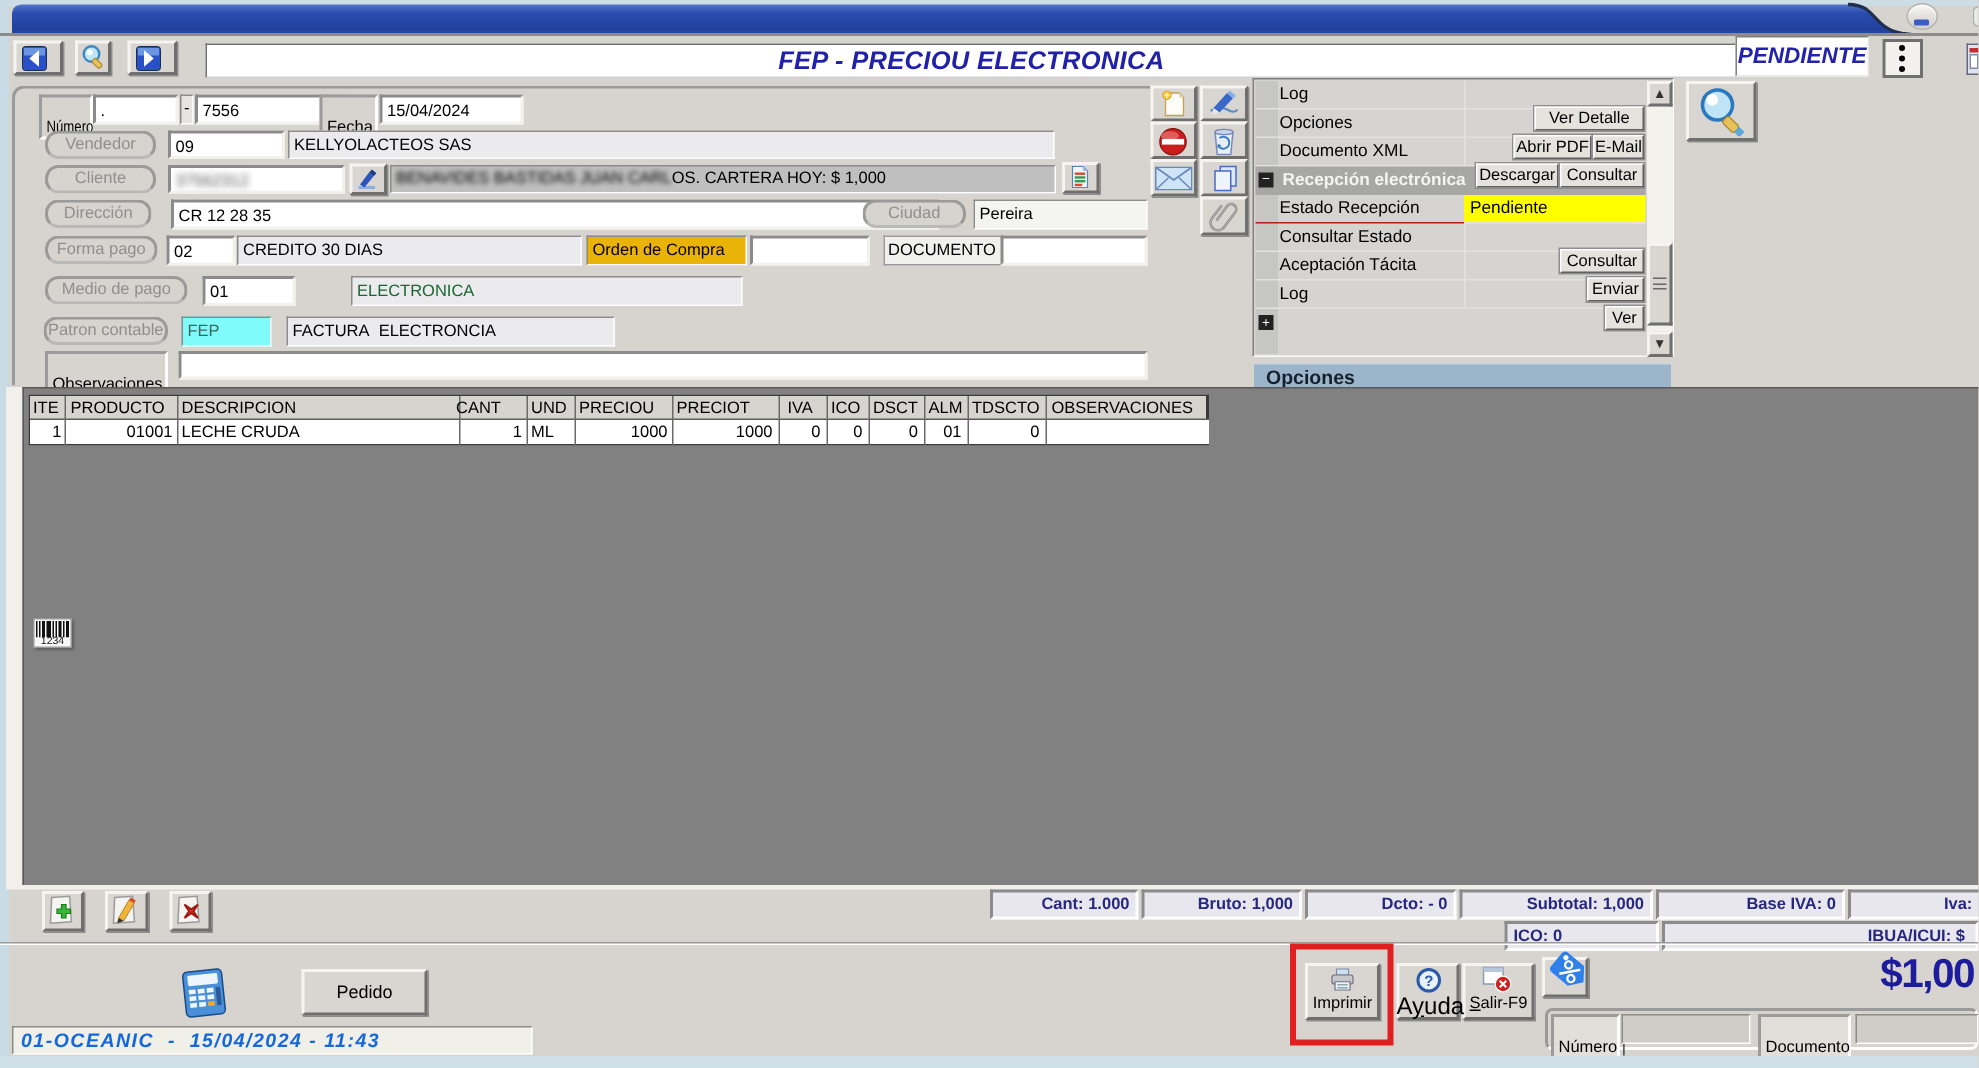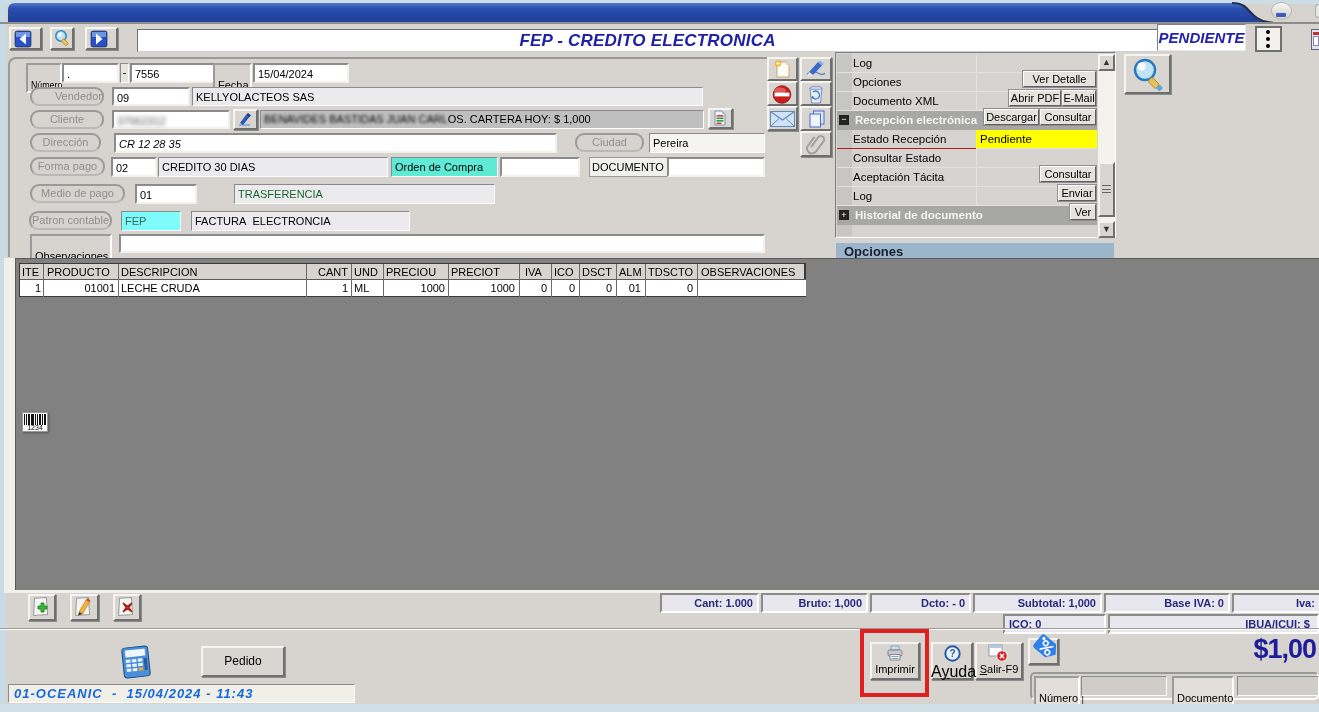--- a/index.html
+++ b/index.html
@@ -50,42 +50,42 @@
     <circle cx="8" cy="7" r="5.2" fill="#bfe4f6" stroke="#3a88c8" stroke-width="1.6"></circle>
     <circle cx="6.8" cy="5.8" r="2" fill="#fff" opacity="0.9"></circle>
     <rect x="10.5" y="9.5" width="7" height="3.6" rx="1.2" transform="rotate(45 10.5 9.5)" fill="#e8c05a" stroke="#a8852a" stroke-width="0.7"></rect>
   </svg>
 <svg class="abs" style="left:90px;top:30px;" width="18" height="18" viewBox="0 0 18 18">
     <rect x="1" y="1" width="16" height="16" rx="2" fill="#2a50c8" stroke="#123" stroke-width="0.6"></rect>
     <rect x="2" y="2" width="14" height="5" fill="#7ea8e8" opacity="0.8"></rect>
     <path d="M6,3.5 L12.5,9 L6,14.5 Z" fill="#fff"></path>
   </svg>
 
-<div class="abs" style="left:137px;top:29px;width:1021px;height:23px;background:#fff;border:1px solid;border-color:#6f6f6f #d0d0d0 #d0d0d0 #6f6f6f;text-align:center;font-size:17px;font-weight:bold;font-style:italic;color:#2121a8;line-height:21px;letter-spacing:0.2px;">FEP - CREDITO ELECTRONICA</div>
+<div class="abs" style="left:137px;top:29px;width:1021px;height:23px;background:#fff;border:1px solid;border-color:#6f6f6f #d0d0d0 #d0d0d0 #6f6f6f;text-align:center;font-size:17px;font-weight:bold;font-style:italic;color:#2121a8;line-height:21px;letter-spacing:0.2px;">FEP - PRECIOU ELECTRONICA</div>
 
 <div class="abs" style="left:1157px;top:24px;width:89px;height:27px;background:#fff;border:1px solid;border-color:#808080 #e8e8e8 #e8e8e8 #808080;font-size:15px;font-weight:bold;font-style:italic;color:#2222aa;line-height:25px;text-align:center;">PENDIENTE</div>
 <div class="abs" style="left:1255px;top:26px;width:27px;height:26px;background:#f2f1ed;border:2px solid #707070;"></div>
 <div class="abs" style="left:1266px;top:30px;width:4px;height:4px;background:#000;border-radius:50%;"></div>
 <div class="abs" style="left:1266px;top:37px;width:4px;height:4px;background:#000;border-radius:50%;"></div>
 <div class="abs" style="left:1266px;top:44px;width:4px;height:4px;background:#000;border-radius:50%;"></div>
 <div class="abs" style="left:1311px;top:29px;width:8px;height:21px;background:#dce4f0;border:1px solid #667;border-right:none;">
     <div style="margin:2px 0 0 1px;width:6px;height:3px;background:#c03030;"></div>
     <div style="margin:1px 0 0 1px;width:6px;height:10px;background:#fff;border:1px solid #88a;"></div>
   </div>
 
 <div class="abs" style="left:8px;top:57px;width:760px;height:200px;border-left:2px solid #9a9a9a;border-top:2px solid #9a9a9a;border-radius:8px 0 0 0;"></div>
 
 <div class="abs lblbox" style="left:26px;top:63px;width:36px;height:20px;white-space:nowrap;"><span style="display:inline-block;transform:scaleX(0.8);transform-origin:0 0;">Número</span></div>
 <div class="abs inp" style="left:62px;top:63px;width:57px;height:20px;">.</div>
 <div class="abs" style="left:120px;top:63px;width:9px;height:20px;background:#e6e4e0;border:1px solid;border-color:#8b8b8b #fdfdfd #fdfdfd #8b8b8b;text-align:center;line-height:16px;">-</div>
 <div class="abs inp" style="left:130px;top:63px;width:100px;height:20px;">7556</div>
 <div class="abs lblbox" style="left:213px;top:63px;width:39px;height:20px;">Fecha</div>
 <div class="abs inp" style="left:253px;top:63px;width:96px;height:20px;">15/04/2024</div>
 
-<div class="abs rbtn" style="left:30px;top:87px;width:74px;height:19px;text-align:right;">Vendedor</div>
+<div class="abs rbtn" style="left:30px;top:87px;width:74px;height:19px;">Vendedor</div>
 <div class="abs inp" style="left:112px;top:87px;width:78px;height:19px;">09</div>
 <div class="abs gfield" style="left:192px;top:87px;width:511px;height:19px;">KELLYOLACTEOS SAS</div>
 
 <div class="abs rbtn" style="left:30px;top:110px;width:74px;height:19px;">Cliente</div>
 <div class="abs inp" style="left:112px;top:110px;width:118px;height:19px;"><span style="filter:blur(2px);color:#555;">37562312</span></div>
 <div class="abs tbtn" style="left:233px;top:109px;width:25px;height:21px;"></div>
 <svg class="abs" style="left:237px;top:112px;" width="16" height="15" viewBox="0 0 16 15">
     <path d="M2,12 L13,12 L13,14 L2,14 Z" fill="#8ab0e0"></path>
     <path d="M3,11 L9,3 L12,5.5 L6,13 Z" fill="#2c55b8"></path>
     <path d="M9,3 L11,1 L14,3.5 L12,5.5 Z" fill="#1a3a8a"></path>
@@ -95,35 +95,35 @@
 <svg class="abs" style="left:712px;top:110px;" width="16" height="16" viewBox="0 0 16 16">
     <path d="M3,1 L10,1 L13,4 L13,15 L3,15 Z" fill="#eef4fa" stroke="#5a84b8" stroke-width="0.8"></path>
     <path d="M10,1 L10,4 L13,4 Z" fill="#9cc0e0"></path>
     <rect x="4.5" y="5" width="7" height="1.6" fill="#d84a2a"></rect>
     <rect x="4.5" y="7.5" width="7" height="1.6" fill="#3a9a4a"></rect>
     <rect x="4.5" y="10" width="7" height="1.6" fill="#3a9a4a"></rect>
     <rect x="4.5" y="12.5" width="5" height="1.6" fill="#d84a2a"></rect>
   </svg>
 
 <div class="abs rbtn" style="left:30px;top:133px;width:71px;height:19px;">Dirección</div>
-<div class="abs inp" style="left:114px;top:133px;width:443px;height:20px;font-style:italic;">CR 12 28 35</div>
+<div class="abs inp" style="left:114px;top:133px;width:512px;height:20px;">CR 12 28 35</div>
 <div class="abs rbtn" style="left:575px;top:133px;width:69px;height:19px;">Ciudad</div>
 <div class="abs" style="left:649px;top:133px;width:116px;height:20px;background:#f4f4f1;border:1px solid;border-color:#8b8b8b #fdfdfd #fdfdfd #8b8b8b;line-height:18px;padding:0 3px;">Pereira</div>
 
 <div class="abs rbtn" style="left:30px;top:157px;width:75px;height:19px;">Forma pago</div>
 <div class="abs inp" style="left:111px;top:157px;width:46px;height:20px;">02</div>
 <div class="abs gfield" style="left:158px;top:157px;width:230px;height:20px;">CREDITO 30 DIAS</div>
-<div class="abs gfield" style="left:391px;top:157px;width:107px;height:20px;background:#5eead4;color:#000;">Orden de Compra</div>
+<div class="abs gfield" style="left:391px;top:157px;width:107px;height:20px;background:#eab308;color:#000;">Orden de Compra</div>
 <div class="abs inp" style="left:500px;top:157px;width:80px;height:20px;"></div>
 <div class="abs" style="left:589px;top:157px;width:78px;height:20px;background:#f0f0ee;border:1px solid #999;border-right:none;line-height:18px;padding:0 2px;">DOCUMENTO</div>
 <div class="abs inp" style="left:667px;top:157px;width:98px;height:20px;"></div>
 
 <div class="abs rbtn" style="left:30px;top:184px;width:95px;height:19px;">Medio de pago</div>
 <div class="abs inp" style="left:135px;top:184px;width:62px;height:20px;">01</div>
-<div class="abs gfield" style="left:234px;top:184px;width:261px;height:20px;color:#1a6630;">TRASFERENCIA</div>
+<div class="abs gfield" style="left:234px;top:184px;width:261px;height:20px;color:#1a6630;">ELECTRONICA</div>
 
 <div class="abs rbtn" style="left:29px;top:211px;width:83px;height:19px;">Patron contable</div>
 <div class="abs" style="left:121px;top:211px;width:60px;height:20px;background:#80fbfb;border:1px solid;border-color:#8b8b8b #fdfdfd #fdfdfd #8b8b8b;line-height:18px;padding:0 3px;color:#3a6a5a;">FEP</div>
 <div class="abs gfield" style="left:191px;top:211px;width:219px;height:20px;">FACTURA&nbsp; ELECTRONCIA</div>
 
 <div class="abs lblbox" style="left:30px;top:234px;width:82px;height:19px;">Observaciones</div>
 <div class="abs inp" style="left:119px;top:234px;width:646px;height:19px;"></div>
 
 <div class="abs tbtn" style="left:767px;top:57px;width:31px;height:24px;"></div>
 <div class="abs tbtn" style="left:767px;top:81px;width:31px;height:25px;"></div>
@@ -190,21 +190,20 @@
   <div style="position:absolute;left:0;top:57px;width:260px;height:19px;background:#a7a7a5;color:#f4f4f2;font-weight:bold;line-height:18px;padding-left:18px;">Recepción electrónica</div>
   <div style="position:absolute;left:2px;top:61px;width:10px;height:10px;background:#222;color:#fff;font-size:9px;line-height:9px;text-align:center;">−</div>
   <div style="position:absolute;left:0;top:76px;width:139px;height:19px;border-bottom:1px solid #b91c1c;line-height:18px;padding-left:16px;">Estado Recepción</div>
   <div style="position:absolute;left:139px;top:76px;width:121px;height:19px;background:#ffff00;border-bottom:1px solid #e4e2de;line-height:18px;padding-left:4px;">Pendiente</div>
   <div style="position:absolute;left:0;top:95px;width:139px;height:19px;border-bottom:1px solid #e4e2de;line-height:18px;padding-left:16px;">Consultar Estado</div>
   <div style="position:absolute;left:139px;top:95px;width:121px;height:19px;border-bottom:1px solid #e4e2de;border-left:1px solid #e4e2de;"></div>
   <div style="position:absolute;left:0;top:114px;width:139px;height:19px;border-bottom:1px solid #e4e2de;line-height:18px;padding-left:16px;">Aceptación Tácita</div>
   <div style="position:absolute;left:139px;top:114px;width:121px;height:19px;border-bottom:1px solid #e4e2de;border-left:1px solid #e4e2de;"></div>
   <div style="position:absolute;left:0;top:133px;width:139px;height:19px;border-bottom:1px solid #e4e2de;line-height:18px;padding-left:16px;">Log</div>
   <div style="position:absolute;left:139px;top:133px;width:121px;height:19px;border-bottom:1px solid #e4e2de;border-left:1px solid #e4e2de;"></div>
-  <div style="position:absolute;left:0;top:152px;width:260px;height:19px;background:#a7a7a5;color:#f4f4f2;font-weight:bold;line-height:18px;padding-left:18px;">Historial de documento</div>
   <div style="position:absolute;left:2px;top:156px;width:10px;height:10px;background:#222;color:#fff;font-size:9px;line-height:10px;text-align:center;">+</div>
 </div>
 <div class="pbtn" style="left:1023px;top:55px;width:73px;">Ver Detalle</div>
 <div class="pbtn" style="left:1009px;top:74px;width:52px;">Abrir PDF</div>
 <div class="pbtn" style="left:1062px;top:74px;width:34px;">E-Mail</div>
 <div class="pbtn" style="left:984px;top:93px;width:55px;">Descargar</div>
 <div class="pbtn" style="left:1040px;top:93px;width:56px;">Consultar</div>
 <div class="pbtn" style="left:1040px;top:150px;width:56px;">Consultar</div>
 <div class="pbtn" style="left:1058px;top:169px;width:38px;">Enviar</div>
 <div class="pbtn" style="left:1070px;top:188px;width:26px;">Ver</div>
@@ -244,21 +243,21 @@
  <div style="position:absolute;top:0;left:499px;width:1px;height:33px;background:#6a6a6a;"></div>
  <div style="position:absolute;top:0;left:531px;width:1px;height:33px;background:#6a6a6a;"></div>
  <div style="position:absolute;top:0;left:559px;width:1px;height:33px;background:#6a6a6a;"></div>
  <div style="position:absolute;top:0;left:596px;width:1px;height:33px;background:#6a6a6a;"></div>
  <div style="position:absolute;top:0;left:625px;width:1px;height:33px;background:#6a6a6a;"></div>
  <div style="position:absolute;top:0;left:677px;width:1px;height:33px;background:#6a6a6a;"></div>
 
  <div style="position:absolute;top:2px;left:2px;">ITE</div>
  <div style="position:absolute;top:2px;left:27px;">PRODUCTO</div>
  <div style="position:absolute;top:2px;left:101px;">DESCRIPCION</div>
- <div style="position:absolute;top:2px;left:298px;">CANT</div>
+ <div style="position:absolute;top:2px;left:284px;">CANT</div>
  <div style="position:absolute;top:2px;left:334px;">UND</div>
  <div style="position:absolute;top:2px;left:366px;">PRECIOU</div>
  <div style="position:absolute;top:2px;left:431px;">PRECIOT</div>
  <div style="position:absolute;top:2px;left:505px;">IVA</div>
  <div style="position:absolute;top:2px;left:534px;">ICO</div>
  <div style="position:absolute;top:2px;left:562px;">DSCT</div>
  <div style="position:absolute;top:2px;left:599px;">ALM</div>
  <div style="position:absolute;top:2px;left:628px;">TDSCTO</div>
  <div style="position:absolute;top:2px;left:681px;">OBSERVACIONES</div>
 

